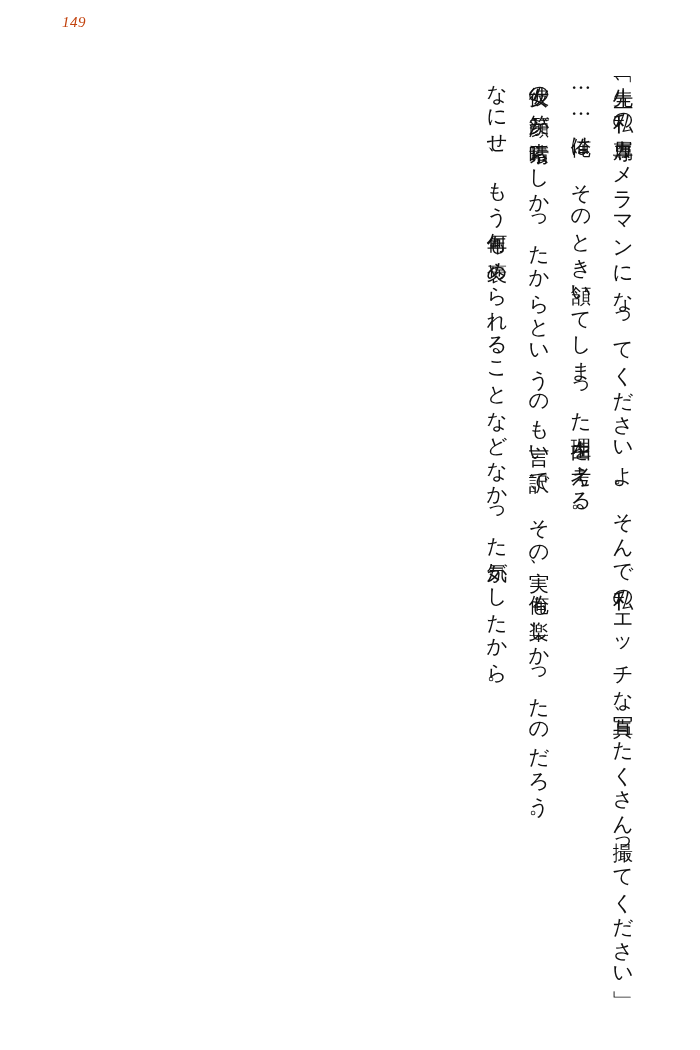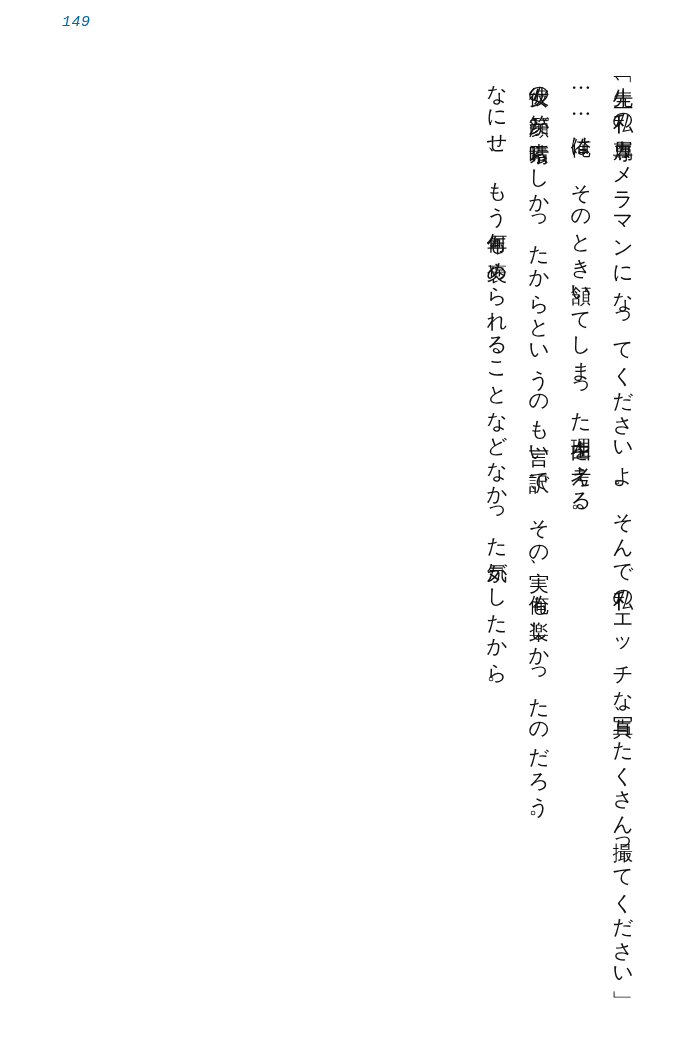--- a/index.html
+++ b/index.html
@@ -14,25 +14,25 @@
     overflow: hidden;
     font-family: "Liberation Serif", "DejaVu Serif", serif;
     color: #111111;
   }
 
   
   .page-number {
     position: absolute;
     top: 14px;
     left: 62px;
-    font-family: Liberation Mono, monospace;
+    font-family: Liberation Serif, serif;
     font-style: italic;
     font-size: 15px;
     letter-spacing: 0.5px;
-    color: #0369a1;
+    color: #c2410c;
   }
 
   
   .vtext {
     position: absolute;
     top: 70px;
     right: 56px;
     height: 940px;
     width: 560px;
     writing-mode: vertical-rl;

